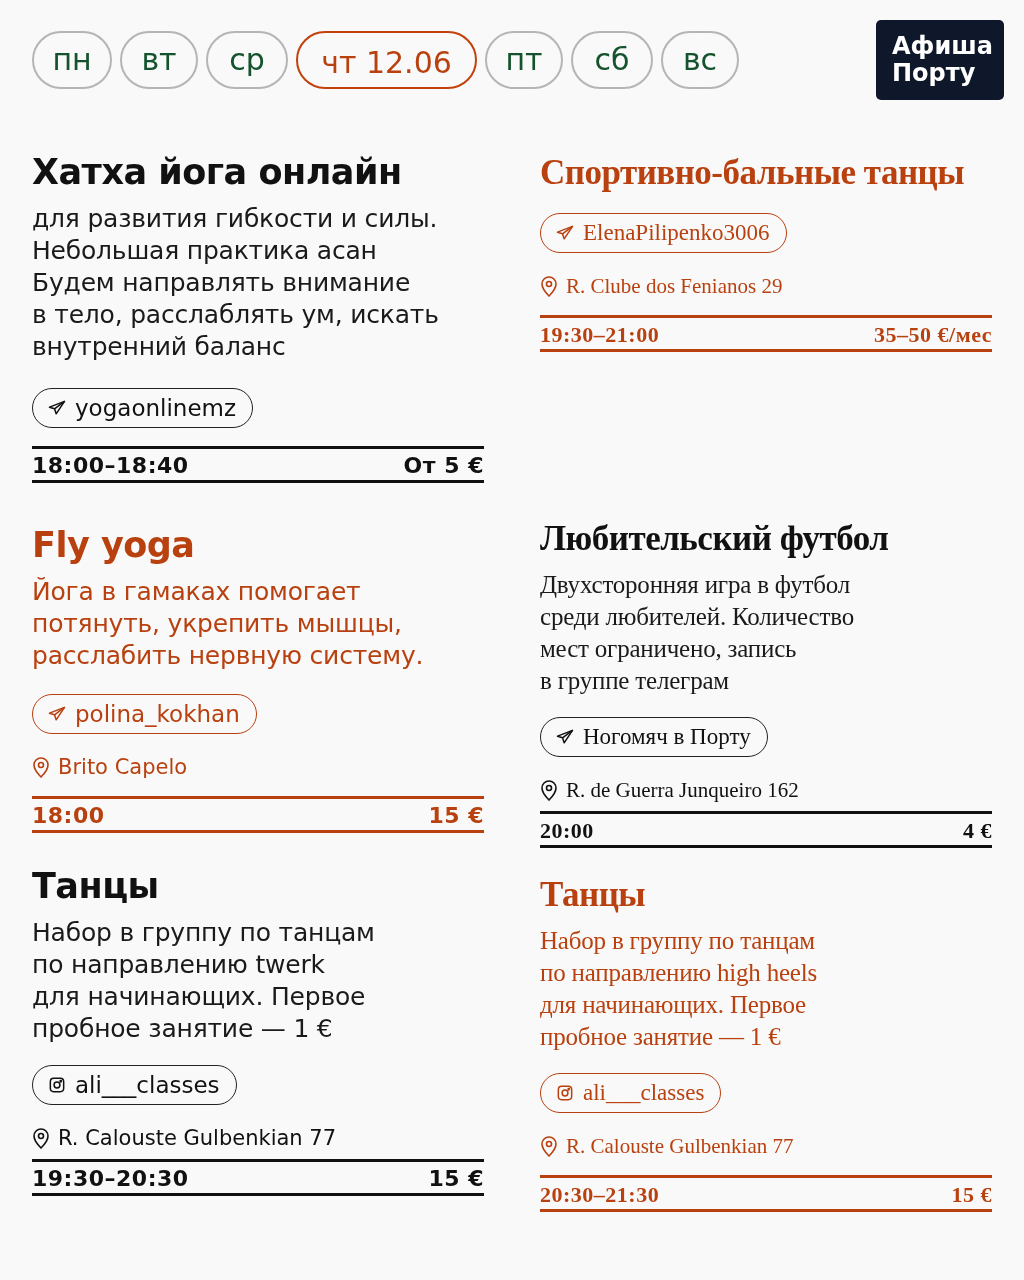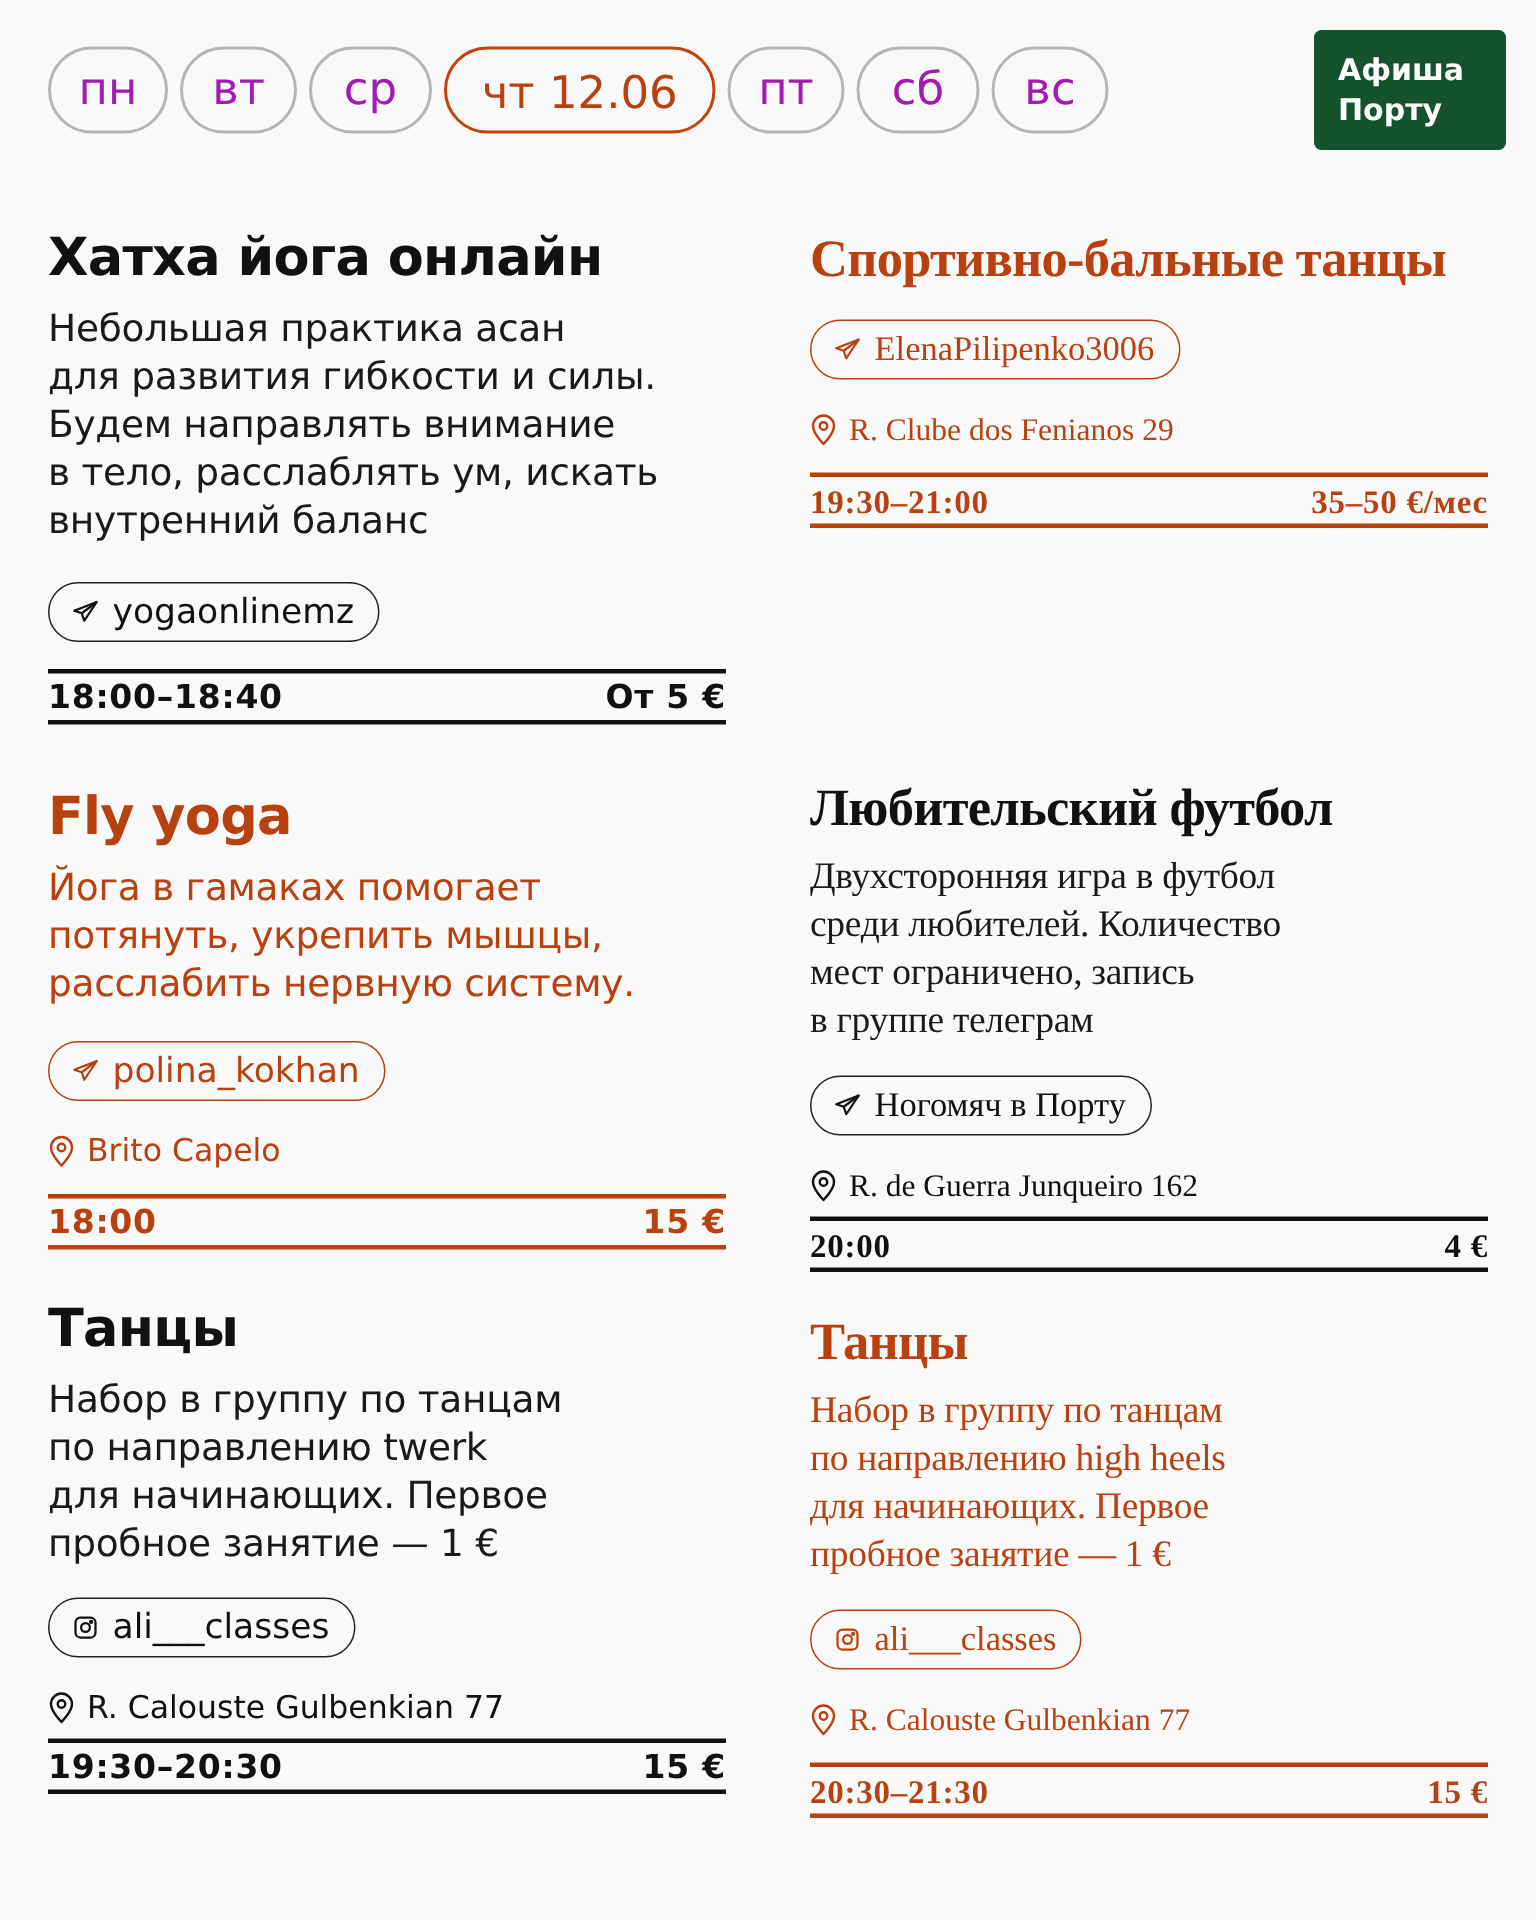--- a/index.html
+++ b/index.html
@@ -1,27 +1,27 @@
 <!DOCTYPE html>
 <html><head>
 <meta charset="utf-8">
 <style>
   * { box-sizing: border-box; margin: 0; padding: 0; }
   html, body { width: 1024px; height: 1280px; background: #f9f9f9; overflow: hidden; }
   body { font-family: "DejaVu Sans", sans-serif; color: #111; position: relative; }
 
   .days { position: absolute; left: 32px; top: 31px; display: flex; gap: 8px; }
-  .day { height: 58px; border: 2.5px solid #b5b5b5; border-radius: 30px; color: #a21caf;
+  .day { height: 58px; border: 2.5px solid #b5b5b5; border-radius: 30px; color: #14532d;
          font-size: 30px; line-height: 53px; padding: 0 14px; min-width: 78px; text-align: center; cursor: pointer; }
   .day.active { border-color: #c2410c; color: #b9400f; padding: 3px 18px; }
   .day:nth-child(1){width:80px}.day:nth-child(2){width:78px}.day:nth-child(3){width:82px}
   .day:nth-child(4){width:181px}.day:nth-child(5){width:78px}.day:nth-child(6){width:82px}.day:nth-child(7){width:78px}
 
-  .logo { position: absolute; left: 876px; top: 20px; width: 128px; height: 80px; background: #14532d;
-          border-radius: 5px; color: #fff; font-weight: bold; font-size: 20px; line-height: 27px;
+  .logo { position: absolute; left: 876px; top: 20px; width: 128px; height: 80px; background: #0f172a;
+          border-radius: 5px; color: #fff; font-weight: bold; font-size: 24px; line-height: 27px;
           padding: 13px 0 0 16px; }
 
   .card { position: absolute; width: 452px; }
   .card.left { left: 32px; } .card.right { left: 540px; font-family: Liberation Serif, serif; }
   .title { font-weight: bold; font-size: 35px; line-height: 41px; letter-spacing: -0.5px; }
   .desc { font-size: 25px; line-height: 32px; margin-top: 10px; letter-spacing: -0.2px; }
   .tag { display: inline-flex; align-items: center; gap: 8px; height: 40px; border: 1.5px solid #222;
          border-radius: 22px; padding: 0 16px 0 14px; font-size: 23px; margin-top: 22px; cursor: pointer; }
   .tag svg { width: 20px; height: 20px; }
   .loc { display: flex; align-items: center; gap: 8px; font-size: 21px; margin-top: 20px; height: 26px; }
@@ -50,22 +50,22 @@
 </div>
 
 <div class="logo">
   <div>Афиша</div>
   <div>Порту</div>
 </div>
 
 <div class="card left dark" style="top:152px">
   <div class="title">Хатха йога онлайн</div>
   <div class="desc">
+    <div>для развития гибкости и силы.</div>
     <div>Небольшая практика асан</div>
-    <div>для развития гибкости и силы.</div>
     <div>Будем направлять внимание</div>
     <div>в тело, расслаблять ум, искать</div>
     <div>внутренний баланс</div>
   </div>
   <div class="tag" style="margin-top:25px">
     <svg viewBox="0 0 24 24" fill="none" stroke="currentColor" stroke-width="1.8" stroke-linejoin="round">
         <path d="M21 4L3 11l6 2 2 6 10-15z"></path>
         <path d="M9 13l12-9"></path>
       </svg>
     <span>yogaonlinemz</span>

